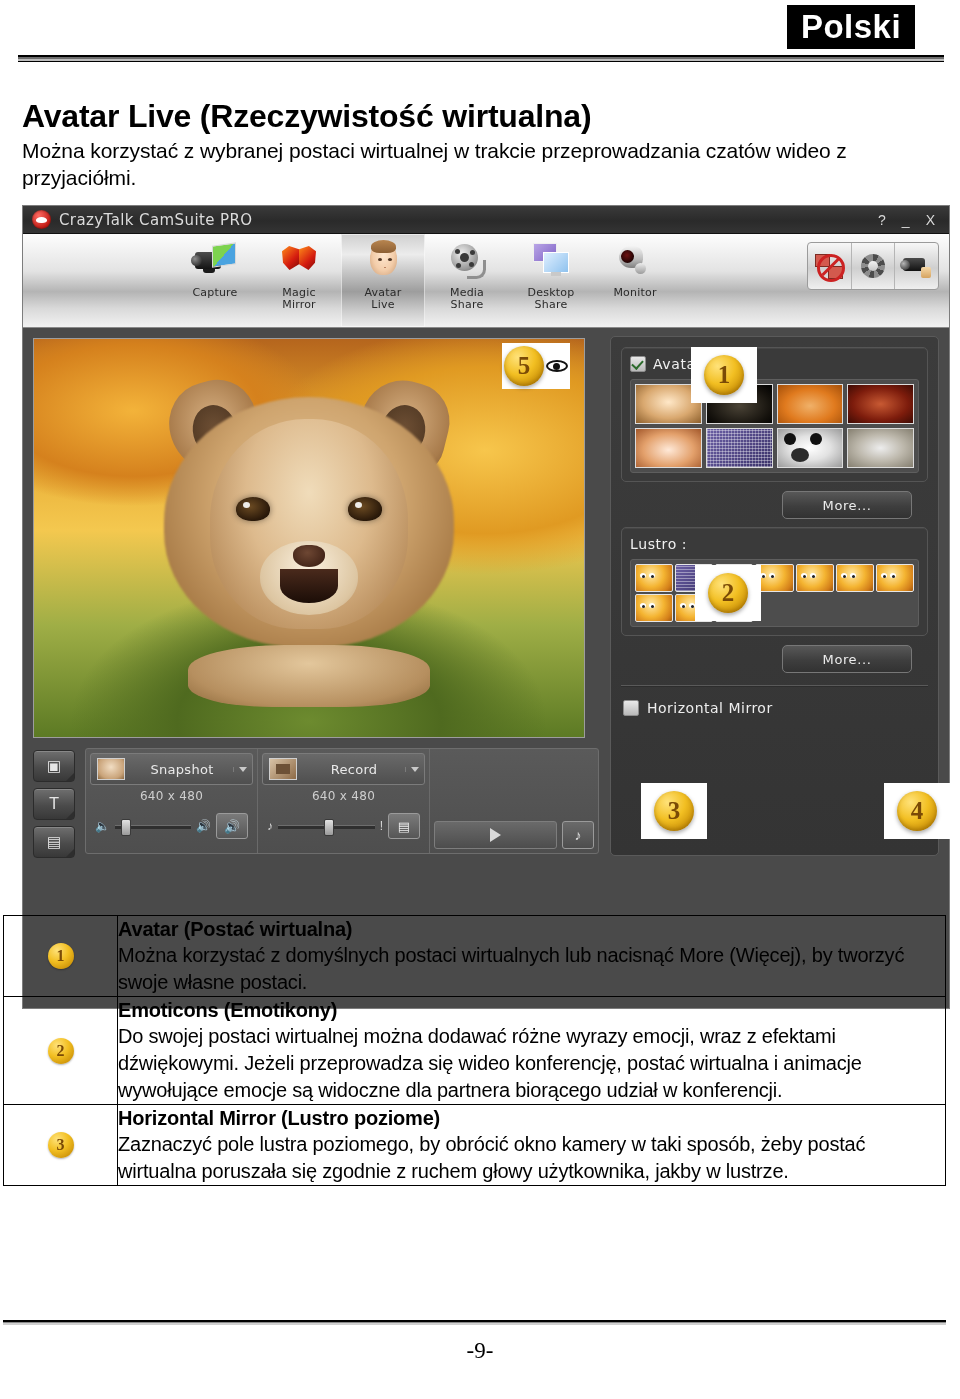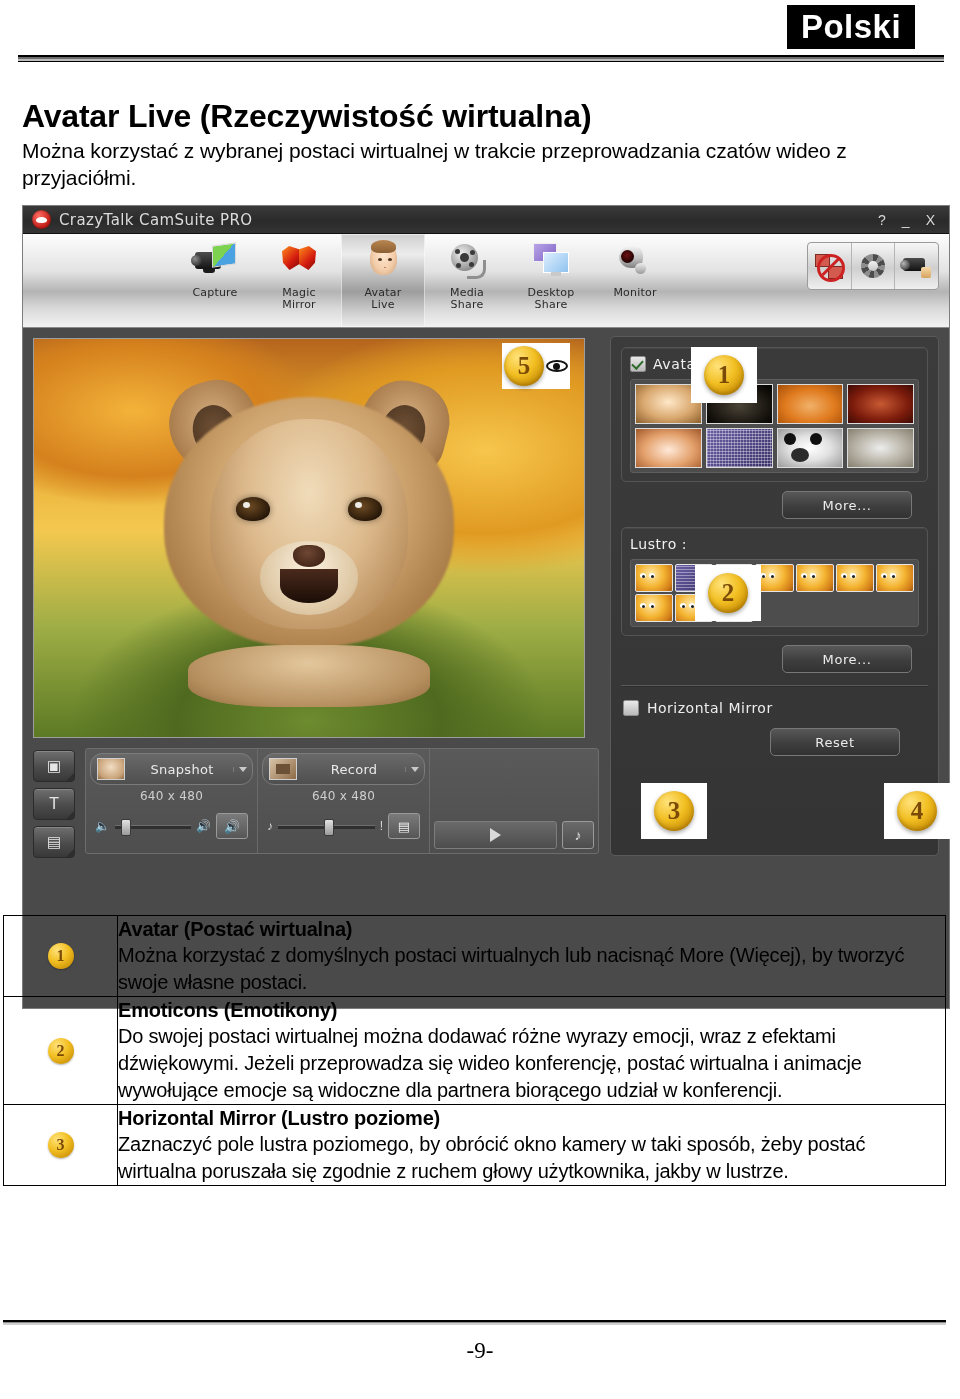--- a/index.html
+++ b/index.html
@@ -271,21 +271,21 @@
   .gl{color:#e6e6e6;font-size:15px;line-height:1;font-family:"DejaVu Sans",sans-serif;}
   .panelbox{
     margin-left:6px;flex:1;height:104px;
     background:linear-gradient(to bottom,#5a5a5a,#4e4e4e);
     border:1px solid #6d6d6d;border-radius:3px;display:flex;
   }
   .capcol{width:172px;border-right:1px solid #6a6a6a;padding:4px;box-sizing:border-box;}
   .capbtn{
     height:30px;display:flex;align-items:center;
     background:linear-gradient(to bottom,#696969,#4f4f4f);
-    border:1px solid #7b7b7b;border-radius:12px;
+    border:1px solid #7b7b7b;border-radius:3px;
   }
   .capthumb{width:26px;height:20px;margin:0 6px;border:1px solid #cfcfcf;
     background:radial-gradient(ellipse at 50% 40%,#f1ddc3,#c9a379 70%,#8c6a43);}
   .capthumb.rec{background:linear-gradient(135deg,#d9c3a6,#8d6a46);position:relative;}
   .capthumb.rec::after{content:"";position:absolute;left:6px;top:5px;width:14px;height:10px;background:#6d5136;}
   .caplabel{flex:1;text-align:center;color:#e9e9e9;font-size:13px;
     font-family:"DejaVu Sans",sans-serif;letter-spacing:.3px;}
   .capcaret{width:18px;border-left:1px solid #7b7b7b;display:flex;align-items:center;justify-content:center;}
   .caret{width:0;height:0;border-left:4px solid transparent;border-right:4px solid transparent;border-top:5px solid #c9c9c9;}
   .capres{text-align:center;color:#cfcfcf;font-size:12px;padding:4px 0 0 0;
@@ -666,23 +666,20 @@
 
         <div class="morebtn">More...</div>
 
         <div class="sep"></div>
 
         <div class="mirrorrow">
           <div class="cbx"></div>
           <div class="mirrorlabel">Horizontal Mirror</div>
         </div>
 
-        <div class="resetrow">
-          <div class="resetbtn">Reset</div>
-        </div>
 
       </div>
     </div>
   </div>
 </div>
 
 <div class="callout co1">
   <div class="marker">1</div>
 </div>
 <div class="callout co2">

